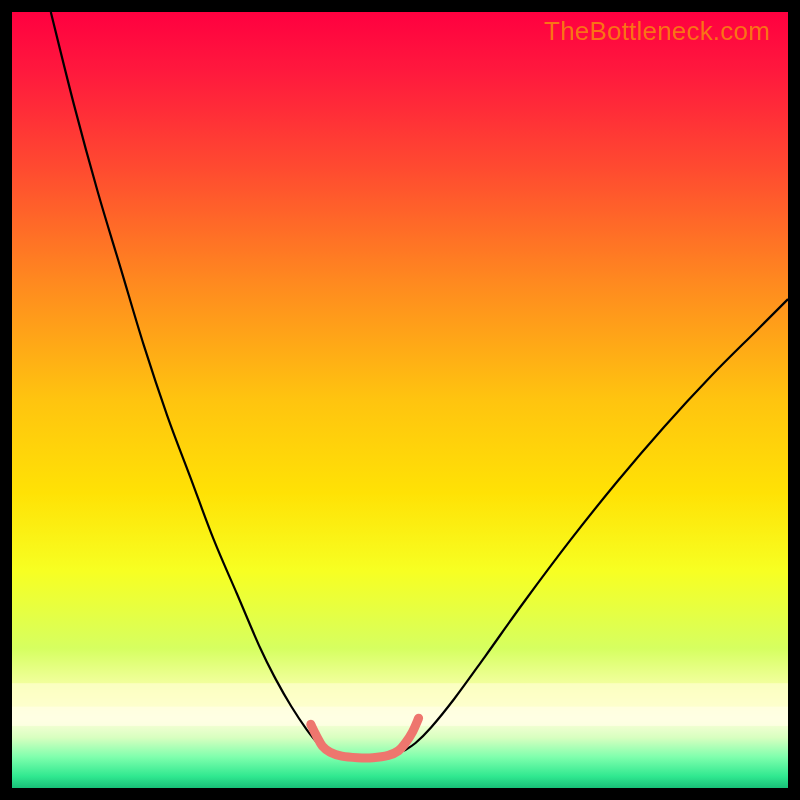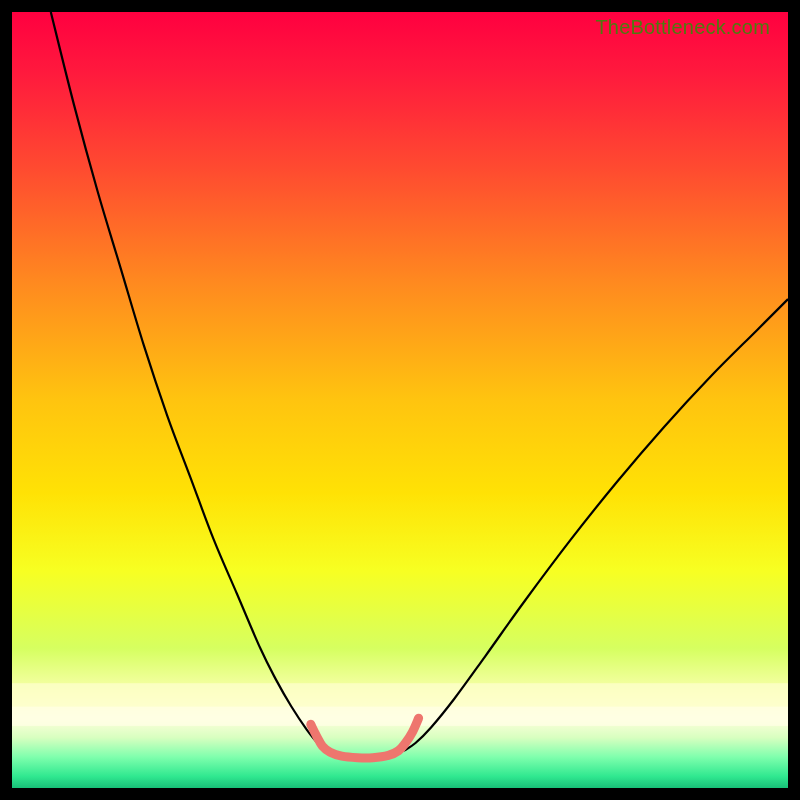--- a/index.html
+++ b/index.html
@@ -23,22 +23,22 @@
     position: absolute;
     left: 0;
     top: 0;
     width: 776px;
     height: 776px;
   }
   .watermark {
     position: absolute;
     top: 4px;
     right: 18px;
-    color: #4d7c0f;
-    font-size: 20px;
+    color: #f97316;
+    font-size: 26px;
     font-weight: 500;
     letter-spacing: 0.2px;
     user-select: none;
   }
 </style>
 </head>
 <body>
 
 <div class="frame">
   <svg class="plot" viewBox="0 0 776 776" preserveAspectRatio="none">

